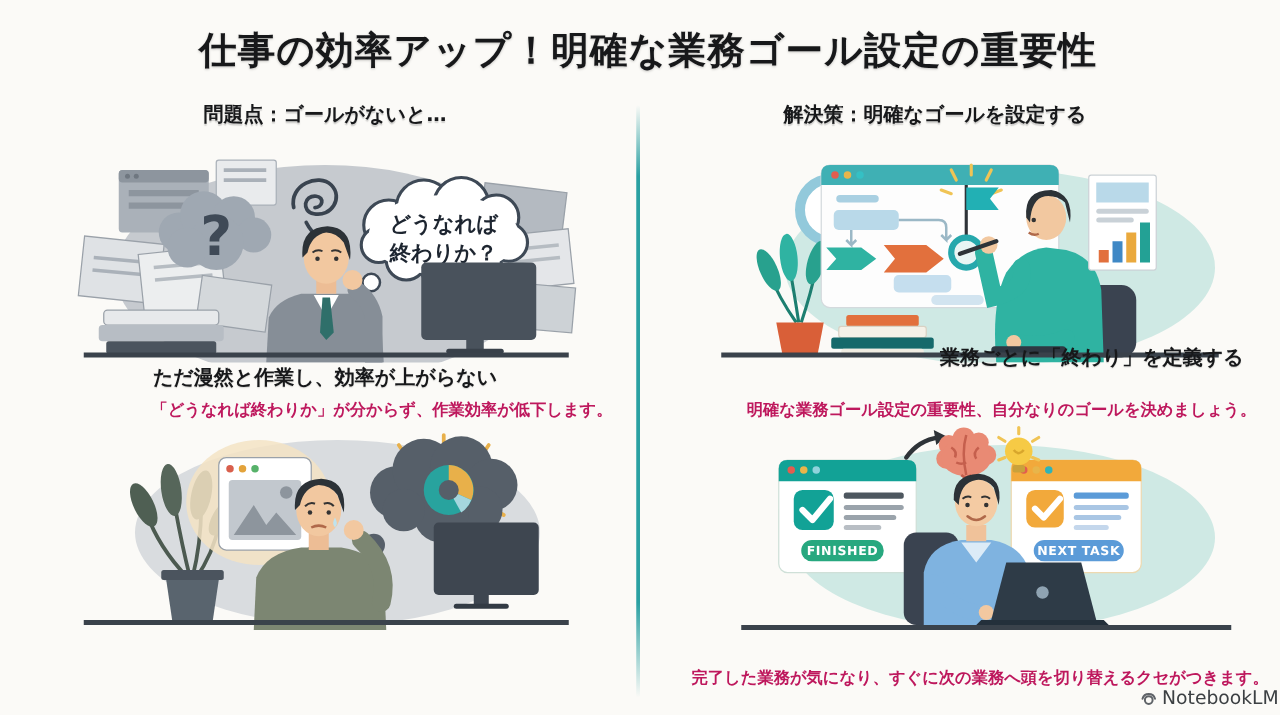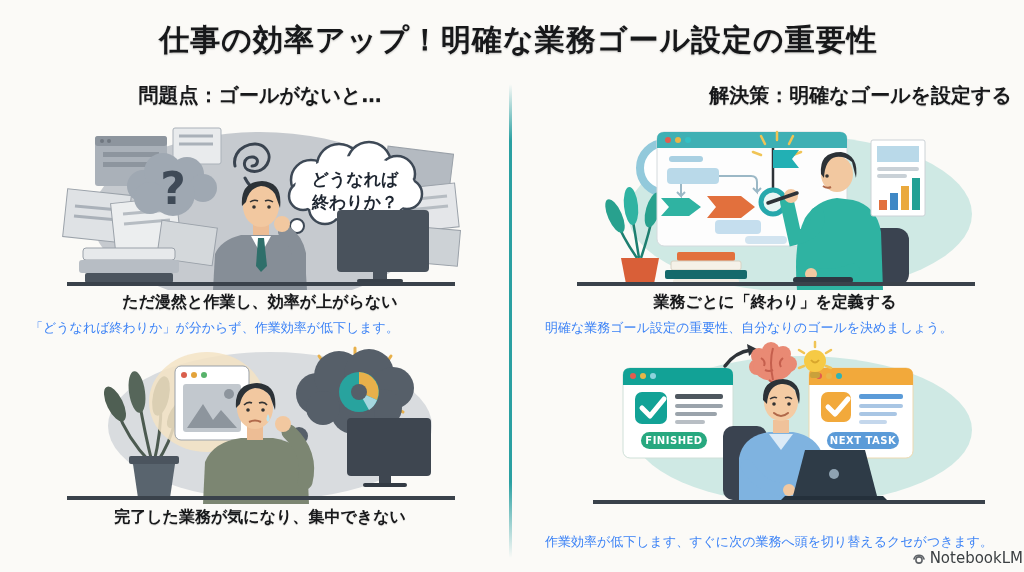--- a/index.html
+++ b/index.html
@@ -7,37 +7,37 @@
     position:relative; width:1024px; height:572px; overflow:hidden;
     background:#fbfaf7; font-family:"DejaVu Sans", sans-serif; color:#17181a;padding-left:13px;
   }
   svg text { font-family:"DejaVu Sans", sans-serif; }
   .title {
     position:absolute; top:20px; left:0; width:100%; text-align:center;
     font-size:30px; font-weight:bold; letter-spacing:1px;
     text-shadow:0 1px 2px rgba(0,0,0,.22);
   }
   .col-header {
-    position:absolute; top:82px; font-size:20px; font-weight:bold;
+    position:absolute; top:82px; font-size:16px; font-weight:bold;
     text-shadow:0 1px 1px rgba(0,0,0,.18); text-align:center;
   }
   .col-header.left  { left:40px;  width:440px; }
-  .col-header.right { left:572px; width:440px;text-align:right; }
+  .col-header.right { left:528px; width:440px; }
   .divider {
     position:absolute; left:509px; top:84px; width:3px; height:474px; border-radius:2px;
     background:linear-gradient(to bottom, rgba(42,160,162,0), #2aa0a2 12%, #2aa0a2 84%, rgba(42,160,162,0));
   }
   .illus { position:absolute; }
   .illus svg { display:block; }
   .caption {
     position:absolute; font-size:16px; font-weight:bold; text-align:center;
     text-shadow:0 1px 1px rgba(0,0,0,.15);
   }
   .subcaption {
-    position:absolute; font-size:13px; font-weight:normal; text-align:left; color:#3b82f6;
+    position:absolute; font-size:13px; font-weight:bold; text-align:right; color:#be185d;
   }
   .brand {
     position:absolute; right:14px; bottom:5px; display:flex; align-items:center; gap:4px;
     font-size:15px; color:#3c4043; font-weight:500;
   }
 </style>
 </head>
 <body>
 
 <div class="canvas">
@@ -213,21 +213,20 @@
         <path d="M189,63 q4,-4 8,-2 M204,61 q5,-2 8,2" stroke="#333" stroke-width="1.6" fill="none"></path>
         <path d="M194,80 q6,-3 12,0" stroke="#b0694a" stroke-width="2" fill="none"></path>
         <path d="M213,72 q3,5 0,8 q-3,-3 0,-8" fill="#bfe3ee"></path>
         <path d="M250,140 Q257,112 234,90" stroke="#7c8672" stroke-width="15" fill="none" stroke-linecap="round"></path>
         <circle cx="228" cy="82" r="8" fill="#f2c8a0"></circle>
       </g>
       <rect x="12" y="154" width="388" height="4" fill="#3a424b"></rect>
     </svg>
   </div>
 
-  <div class="caption" style="left:40px; top:507px; width:440px;">完了した業務が気になり、集中できない</div>
 
   <div class="illus" style="left:565px; top:122px;">
     <svg width="420" height="168" viewBox="0 0 420 168">
       <ellipse cx="235" cy="92" rx="172" ry="78" fill="#cfe9e4"></ellipse>
 
       <g>
         <circle cx="100" cy="46" r="25" fill="#ffffff" stroke="#92c9db" stroke-width="8"></circle>
         <line x1="100" y1="46" x2="100" y2="31" stroke="#4a7a9b" stroke-width="3" stroke-linecap="round"></line>
         <line x1="100" y1="46" x2="111" y2="56" stroke="#4a7a9b" stroke-width="3" stroke-linecap="round"></line>
       </g>
@@ -299,21 +298,21 @@
         <rect x="314" y="78" width="8" height="10" fill="#e2703d"></rect>
         <rect x="325" y="71" width="8" height="17" fill="#3f88c5"></rect>
         <rect x="336" y="64" width="8" height="24" fill="#eaa93d"></rect>
         <rect x="347" y="56" width="8" height="32" fill="#23a195"></rect>
       </g>
       <rect x="228" y="155" width="60" height="6" rx="3" fill="#2e3842"></rect>
       <rect x="12" y="160" width="398" height="4" fill="#3a424b"></rect>
     </svg>
   </div>
 
-  <div class="caption" style="left:555px; top:292px; width:440px;">業務ごとに「終わり」を定義する</div>
+  <div class="caption" style="left:555px; top:276px; width:440px;text-align:right;">業務ごとに「終わり」を定義する</div>
   <div class="subcaption" style="left:545px; top:319px; width:460px;">明確な業務ゴール設定の重要性、自分なりのゴールを決めましょう。</div>
 
   <div class="illus" style="left:577px; top:338px;">
     <svg width="420" height="166" viewBox="0 0 420 166">
       <ellipse cx="225" cy="92" rx="170" ry="74" fill="#cfe9e4"></ellipse>
 
       <g>
         <rect x="46" y="30" width="110" height="90" rx="7" fill="#ffffff" stroke="#cfe0d8"></rect>
         <path d="M46,37 q0,-7 7,-7 h96 q7,0 7,7 v10 h-110 Z" fill="#12a296"></path>
         <circle cx="56" cy="38" r="3" fill="#e25d4f"></circle>
@@ -394,21 +393,21 @@
 
       <g>
         <path d="M228,112 L288,112 L300,158 L216,158 Z" fill="#2e3b47"></path>
         <circle cx="257" cy="136" r="5" fill="#8fa3b2"></circle>
         <path d="M208,158 h98 l6,6 h-110 Z" fill="#24303b"></path>
       </g>
       <rect x="16" y="162" width="392" height="4" fill="#3a424b"></rect>
     </svg>
   </div>
 
-  <div class="subcaption" style="left:545px; top:533px; width:470px;">作業効率が低下します、すぐに次の業務へ頭を切り替えるクセがつきます。</div>
+  <div class="subcaption" style="left:545px; top:533px; width:470px;">完了した業務が気になり、すぐに次の業務へ頭を切り替えるクセがつきます。</div>
 
   <div class="brand">
     <svg width="14" height="14" viewBox="0 0 14 14">
       <path d="M2,8 A5.2,5.2 0 0 1 12,8" fill="none" stroke="#5f6368" stroke-width="1.6" stroke-linecap="round"></path>
       <circle cx="7" cy="9" r="3.1" fill="none" stroke="#5f6368" stroke-width="1.6"></circle>
     </svg>
     <span>NotebookLM</span>
   </div>
 
 </div>

